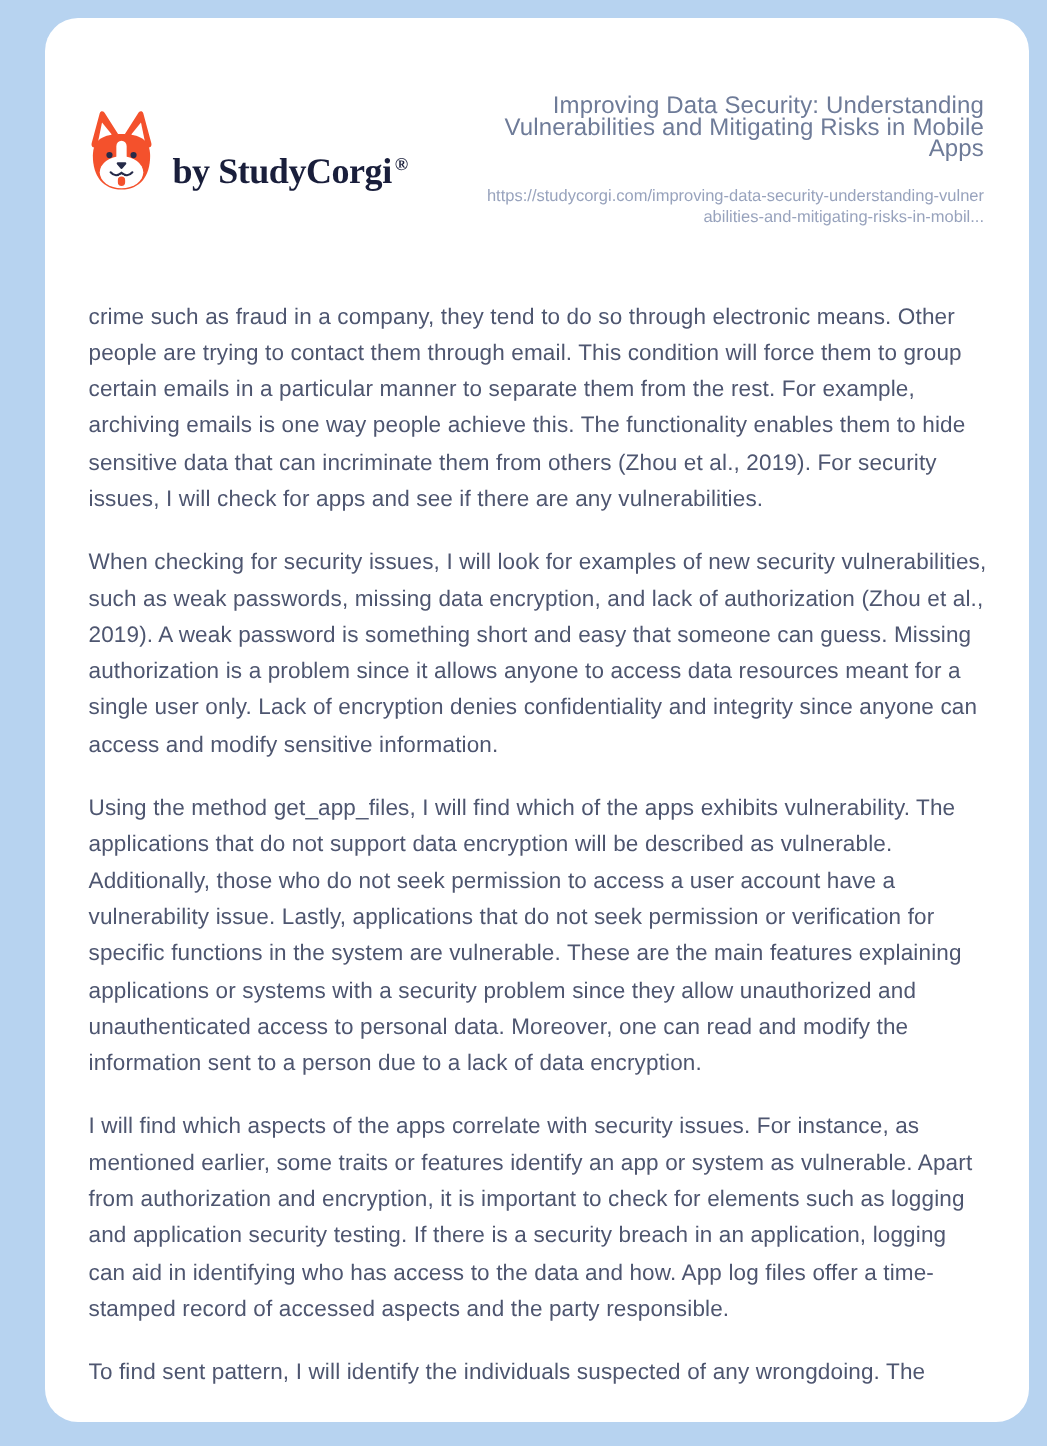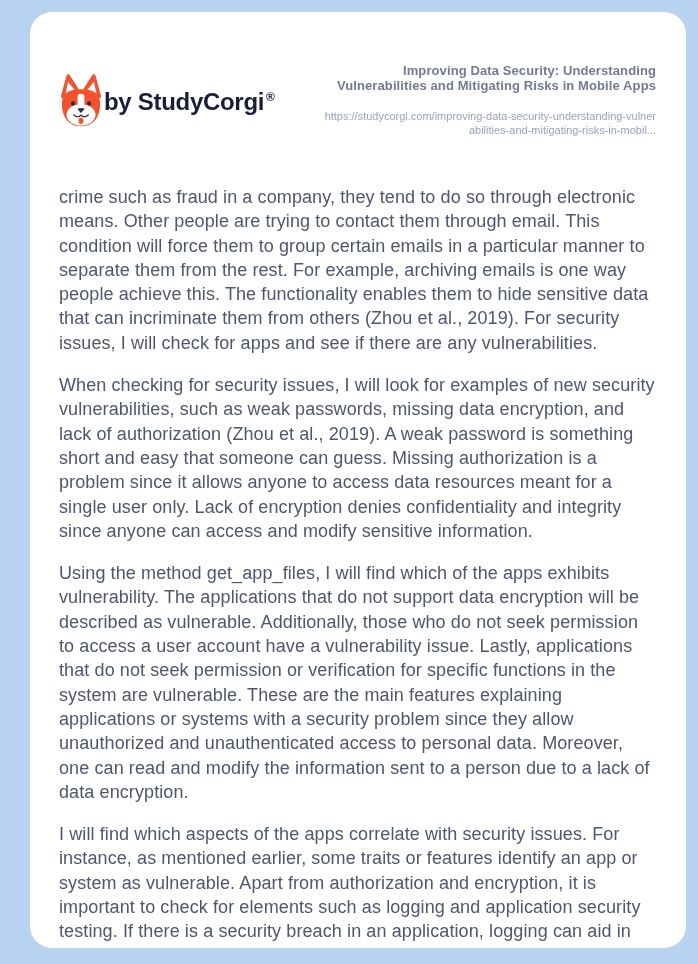--- a/index.html
+++ b/index.html
@@ -21,22 +21,24 @@
     overflow: hidden;
   }
   .header {
     display: flex;
     justify-content: space-between;
     align-items: flex-start;
     padding: 52px 30px 0 28px;
   }
   .brand {
     display: flex;
-    align-items: center;
+    align-items: flex-end;
+    gap: 11px;
     margin-top: 10px;
+    font-family: Liberation Serif, serif;
   }
   .brand-logo svg { display: block; }
   .brand-name {
     font-size: 24px;
     font-weight: bold;
     color: var(--brand_text, #191e3b);
     letter-spacing: -0.3px;
     white-space: nowrap;
   }
   .brand-reg {
@@ -44,38 +46,38 @@
     font-weight: bold;
     color: var(--brand_text, #191e3b);
     vertical-align: 9px;
     margin-left: 2px;
   }
   .title-block {
     width: 334px;
     text-align: right;
   }
   .doc-title {
-    font-size: 13px;
-    font-weight: bold;
+    font-size: 16px;
+    font-weight: normal;
     line-height: 14.5px;
     color: var(--title, #6e7b98);
     letter-spacing: 0.1px;
   }
   .doc-url {
     margin-top: 16px;
     font-size: 11px;
     line-height: 14px;
     color: var(--url, #98a3bd);
     word-break: break-all;
   }
   .content {
     padding: 48px 28px 0 29px;
   }
   .content p.para {
-    font-size: 18px;
+    font-size: 15px;
     line-height: 24.3px;
     color: var(--body_text, #4e5670);
     letter-spacing: 0.1px;
     margin-bottom: 18px;
   }
 </style>
 </head>
 <body>
 
 <div class="card">

